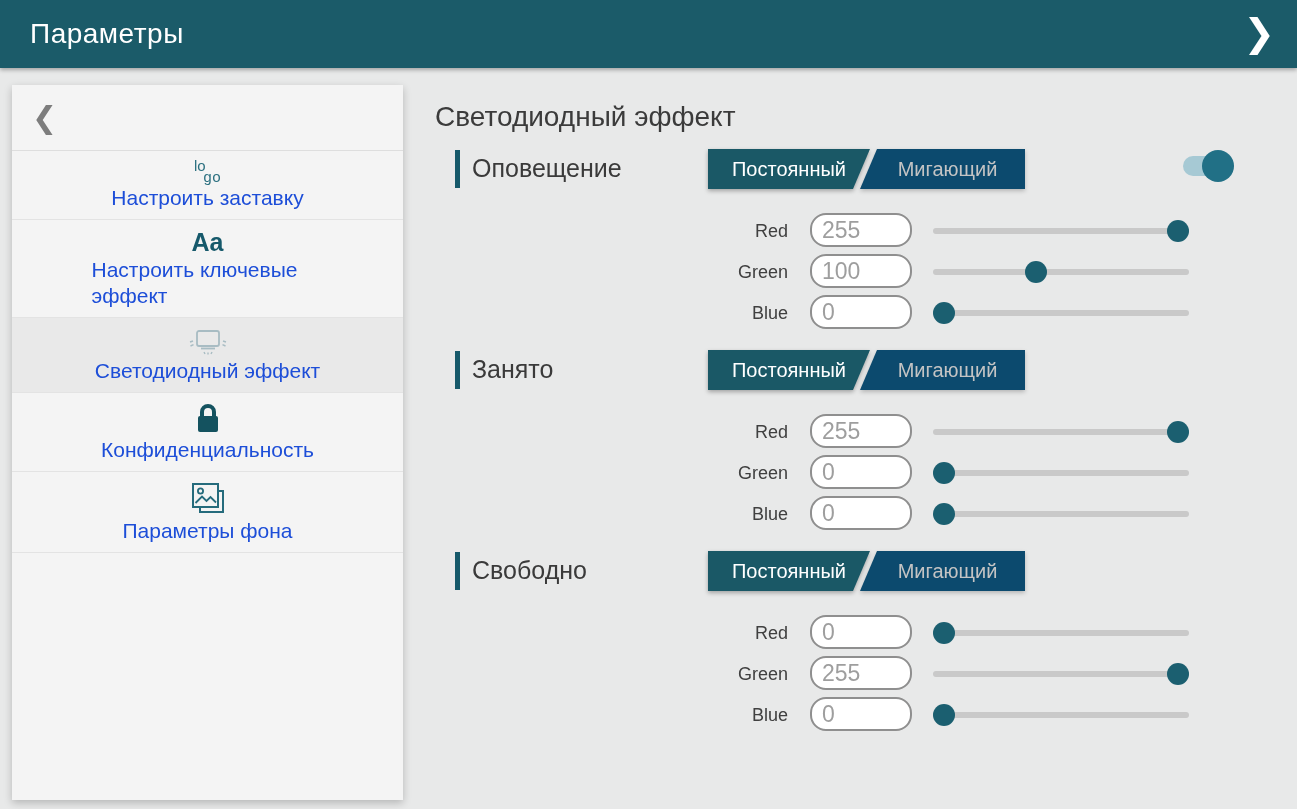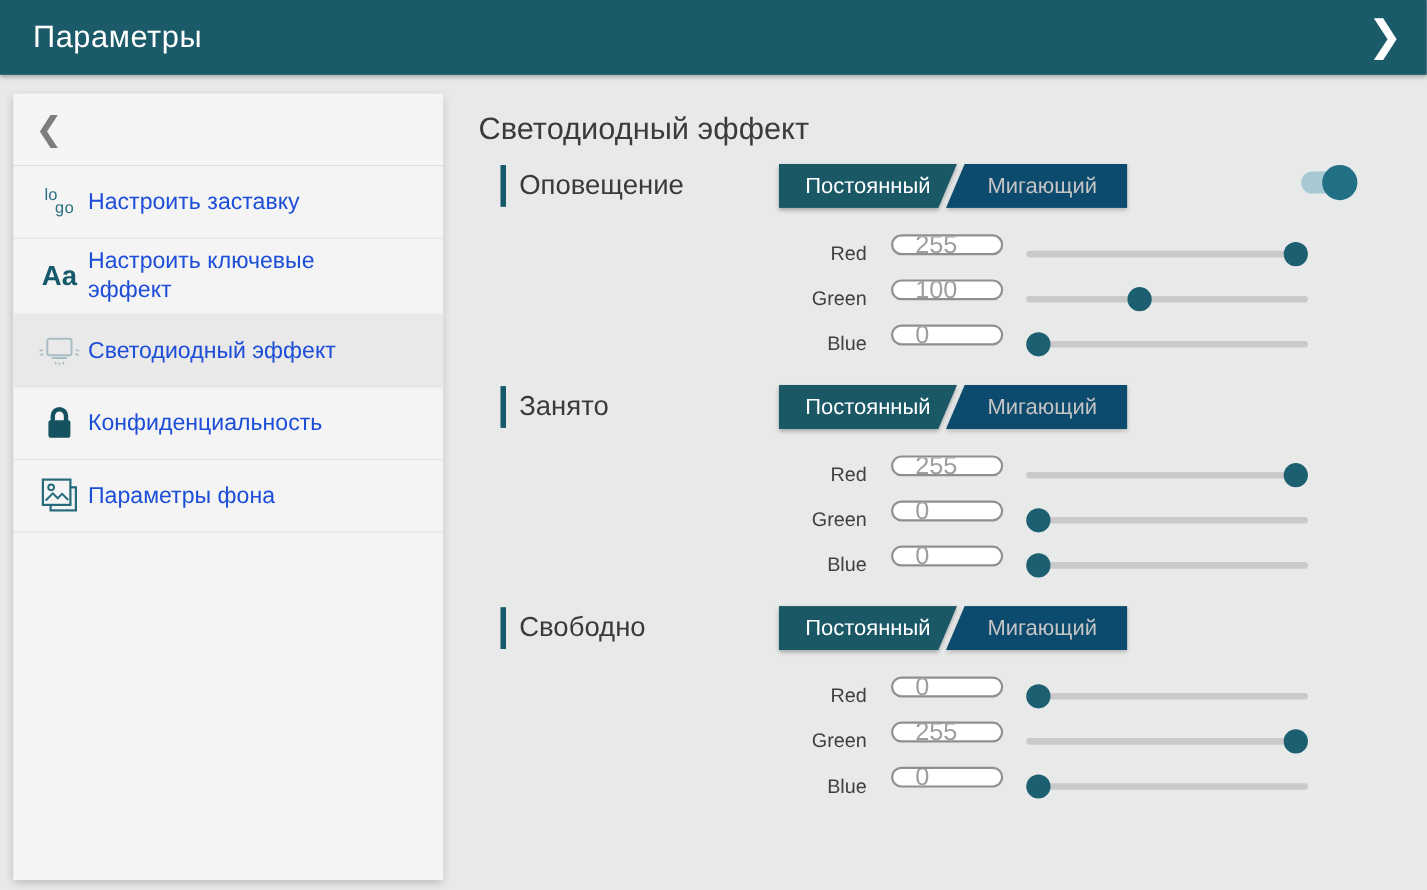--- a/index.html
+++ b/index.html
@@ -40,20 +40,21 @@
     border-bottom: 1px solid #dedede; cursor: pointer;
   }
   .back-icon {
     color: #7d7d7d; font-size: 30px; font-weight: bold; margin-left: 20px;
   }
   .nav-item {
     display: flex; align-items: center;
     min-height: 66px; padding: 8px 16px 8px 16px;
     border-bottom: 1px solid #e3e3e3;
     cursor: pointer;
+    flex-direction: column;
   }
   .nav-item.selected { background: #e9e9e9; }
   .nav-icon {
     width: 52px; flex-shrink: 0;
     display: flex; justify-content: center; align-items: center;
   }
   .nav-label {
     font-size: 21px; color: #1d4ed8; line-height: 26px; max-width: 232px;
   }
   .logo-icon {
@@ -110,24 +111,24 @@
   }
 
   .ch-row { position: relative; height: 41px; }
   .ch-label {
     position: absolute; left: 0; width: 353px; text-align: right;
     top: 50%; transform: translateY(-50%);
     font-size: 18px; color: #404040;
   }
   .ch-input {
     position: absolute; left: 375px; top: 3px;
-    width: 102px; height: 19px;
+    width: 102px; height: 34px;
     border: 2px solid #8f8f8f; border-radius: 16px;
     background: #ffffff; color: #9e9e9e;
-    font-size: 23px; padding-left: 20px;
+    font-size: 23px; padding-left: 10px;
     font-family: "Liberation Sans", "DejaVu Sans", sans-serif;
     outline: none;
   }
   .slider { position: absolute; left: 498px; top: 0; width: 256px; height: 41px; cursor: pointer; }
   .slider-track {
     position: absolute; left: 0; right: 0; top: 50%; margin-top: -3px;
     height: 6px; border-radius: 3px; background: #c9c9c9;
   }
   .slider-thumb {
     position: absolute; top: 50%; margin-top: -11px;

